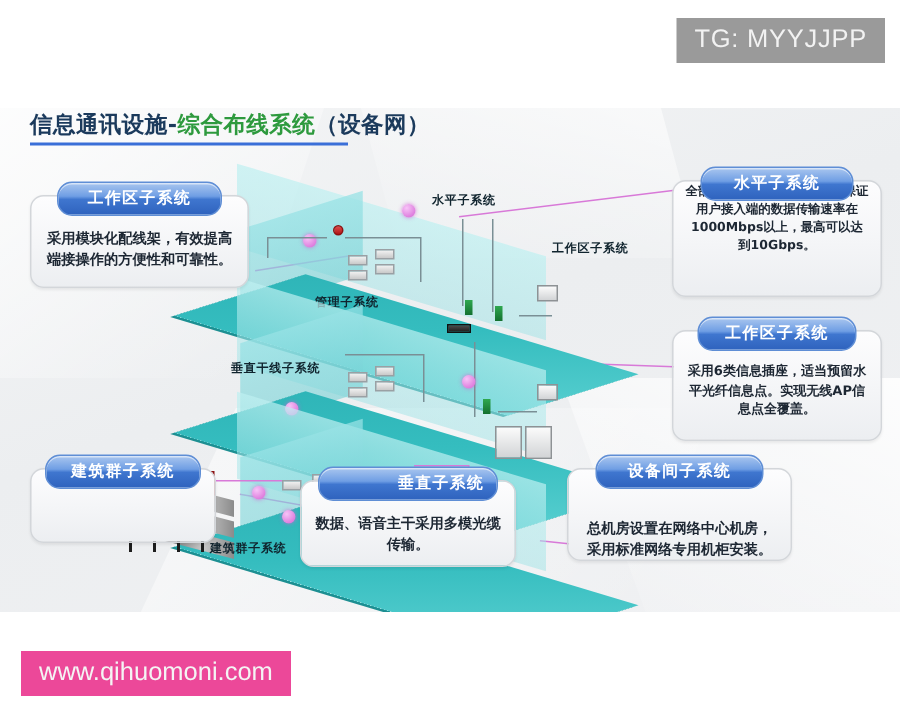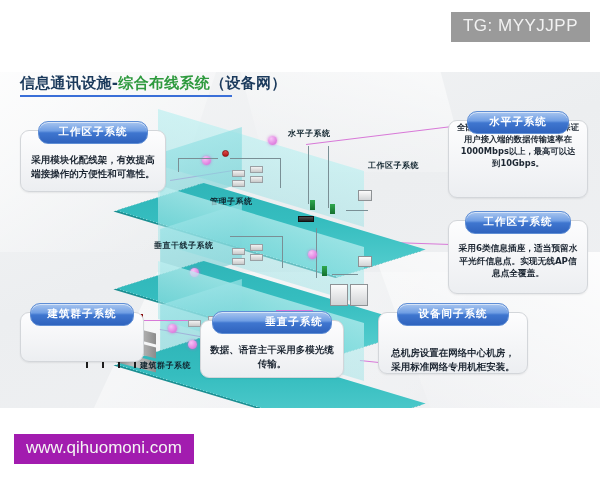--- a/index.html
+++ b/index.html
@@ -167,21 +167,21 @@
   
   .bldg { position:absolute; left:22px; top:198px; width:80px; height:52px; }
   .bldg-floor { position:absolute; left:0; width:74px; height:11px;
     background: linear-gradient(90deg,#3b3b3b 0%, #6e6e6e 40%, #c9c9c9 72%, #8b8b8b 100%);
     transform: matrix(1,0.26,0,1,0,0); }
   .bldg-col { position:absolute; top:-4px; width:2px; height:50px; background:#1d1d1d; }
 
   
   .site-watermark {
     position:absolute; left:14px; top:434px;
-    background:#a21caf; color:#f4f4f4;
+    background:#ec4899; color:#f4f4f4;
     font-size:17px; padding:4px 12px 6px 12px;
     font-family:"Liberation Sans", sans-serif;
   }
 </style>
 </head>
 <body>
 
 <div id="root">
 
   <div class="tg-watermark">TG: MYYJJPP</div>

